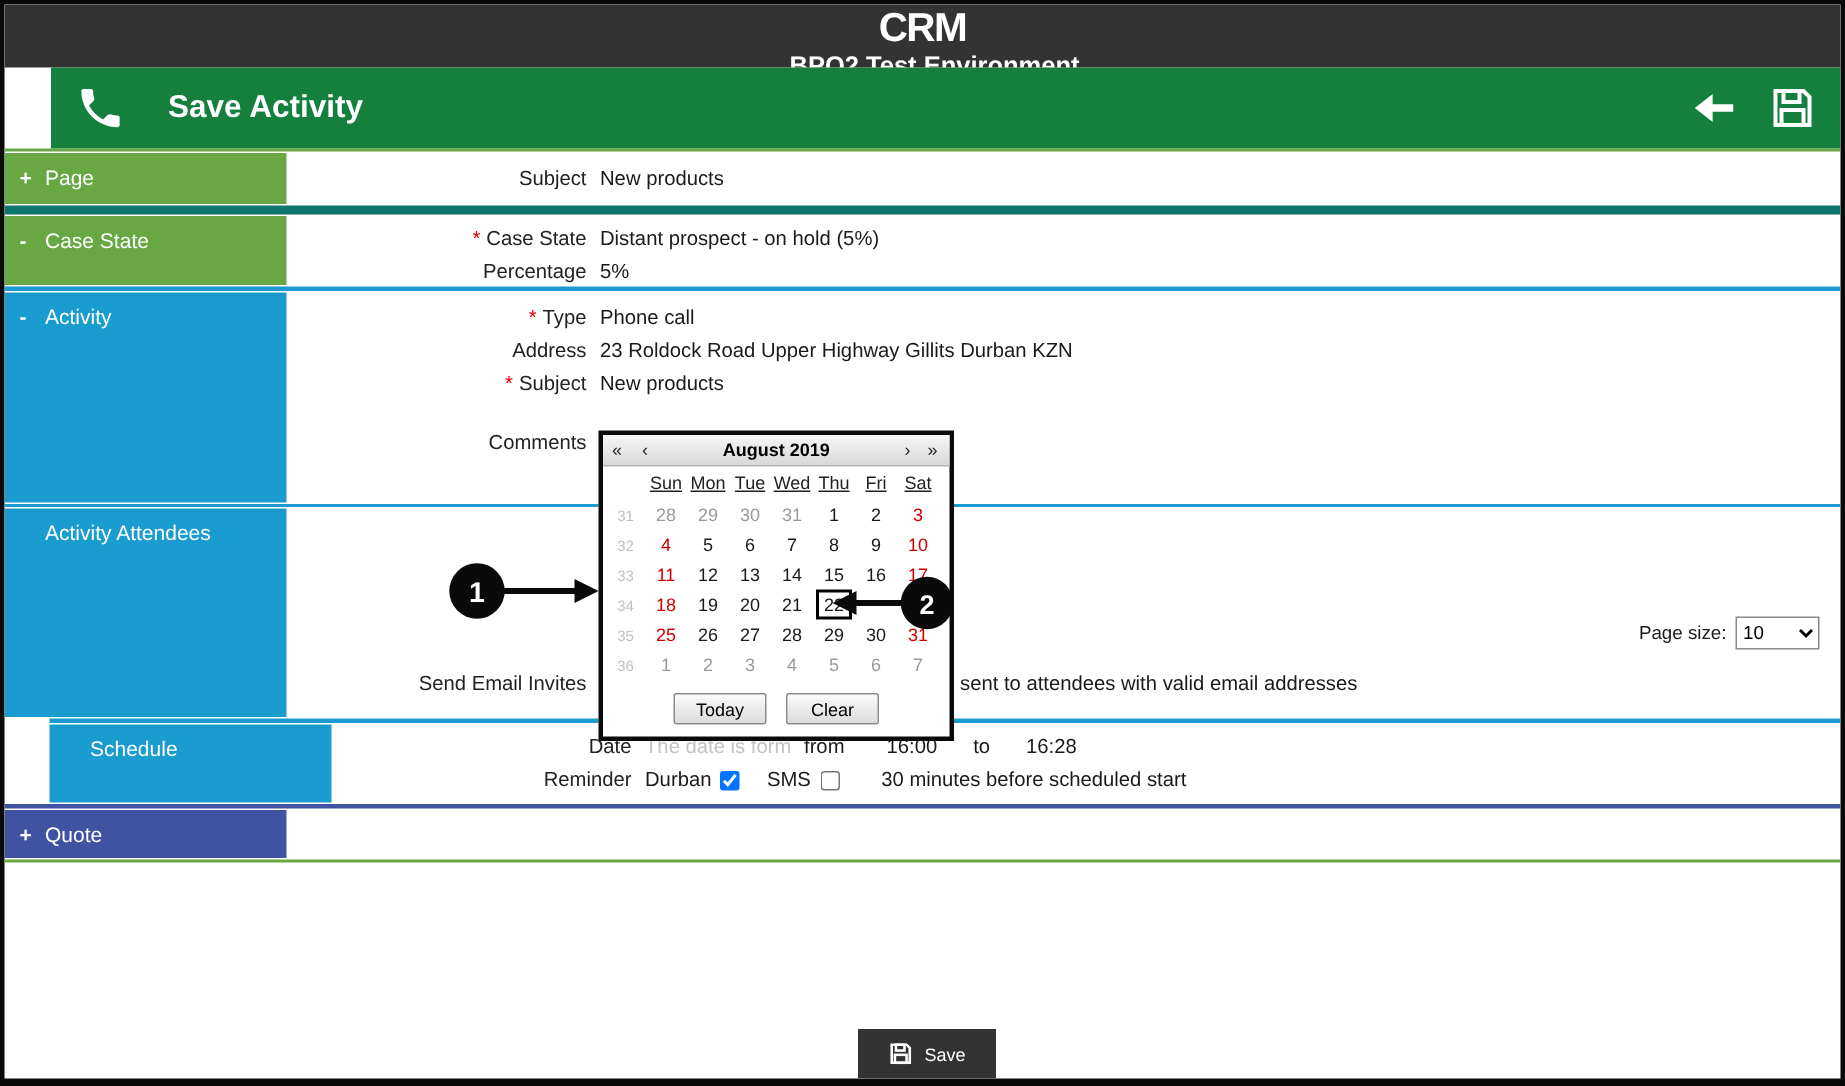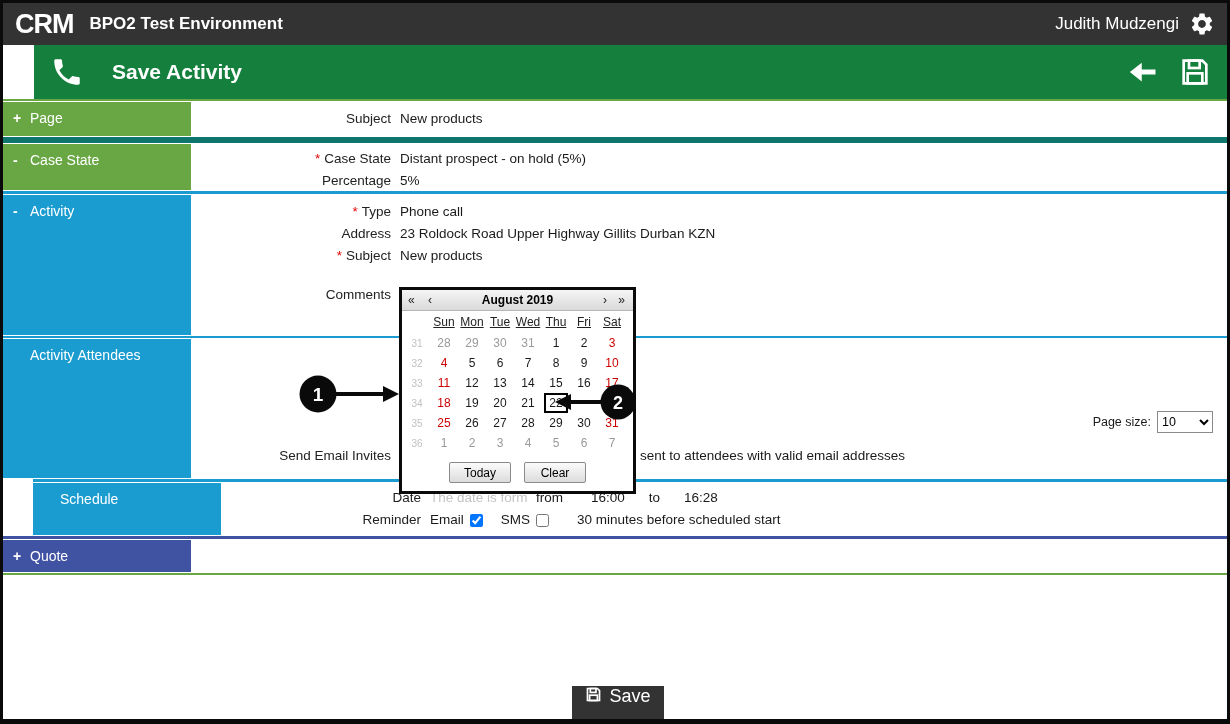--- a/index.html
+++ b/index.html
@@ -2,21 +2,21 @@
 <html><head>
 <meta charset="utf-8">
 <style>
   * { margin:0; padding:0; box-sizing:border-box; }
   html,body { background:#000; }
   body { width:1230px; height:724px; font-family:"Liberation Sans", sans-serif; }
   .page { position:relative; width:1230px; height:724px; background:#fff;
           border:3px solid #0a0a0a; border-bottom:5px solid #0a0a0a; overflow:hidden; }
 
   
-  .topbar { height:42px; background:#333333; display:flex; align-items:center; padding:0 12px; }
+  .topbar { height:42px; background:#333333; display:flex; align-items:center; padding:0 12px;flex-direction:column; }
   .logo { color:#fff; font-size:27px; font-weight:bold; letter-spacing:-1px; }
   .app-title { color:#fff; font-size:17px; font-weight:bold; margin-left:16px; }
   .topbar .spacer { flex:1; }
   .user-name { color:#fff; font-size:17px; margin-right:10px; }
   .icon-btn { display:inline-flex; align-items:center; justify-content:center; cursor:pointer; }
 
   .bluebar { position:relative; height:54px; background:#15803d; display:flex; align-items:center;margin-left:31px; }
   .phone-ic { margin-left:16px; }
   .page-title { color:#fff; font-size:21px; font-weight:bold; margin-left:28px; }
   .bluebar .spacer { flex:1; }
@@ -86,21 +86,21 @@
   .cal-btn { width:62px; height:21px; font-size:12px; font-family:"Liberation Sans",sans-serif;
              border:1px solid #8a8a8a; background:linear-gradient(#fbfbfb,#dcdcdc); cursor:pointer; border-radius:2px; }
 
   
   .ann { position:absolute; z-index:20; }
   .ann1 { left:296px; top:370px; }
   .ann2 { left:551px; top:380px; }
 
   
   .save-btn { position:absolute; left:569px; top:683px; width:92px; height:33px; background:#333333;
-              color:#fff; font-size:18px; border:none; display:flex; justify-content:center;
+              color:#fff; font-size:12px; border:none; display:flex; align-items:center; justify-content:center;
               gap:7px; cursor:pointer; font-family:"Liberation Sans",sans-serif; }
 </style>
 </head>
 <body>
 
 <div class="page">
 
   <div class="topbar">
     <span class="logo">CRM</span>
     <span class="app-title">BPO2 Test Environment</span>
@@ -212,21 +212,21 @@
         <span class="flabel">Date</span>
         <span class="placeholder-text">The date is form</span>
         <span class="from-label">from</span>
         <span class="time-a">16:00</span>
         <span class="to-label">to</span>
         <span class="time-b">16:28</span>
       </div>
       <div class="fline">
         <span class="flabel">Reminder</span>
         <span class="rem-item">
-          <span>Email</span>
+          <span>Durban</span>
           <input type="checkbox" checked="" style="">
         </span>
         <span class="rem-item sms-item">
           <span>SMS</span>
           <input type="checkbox" style="">
         </span>
         <span class="rem-note">30 minutes before scheduled start</span>
       </div>
     </div>
   </div>

